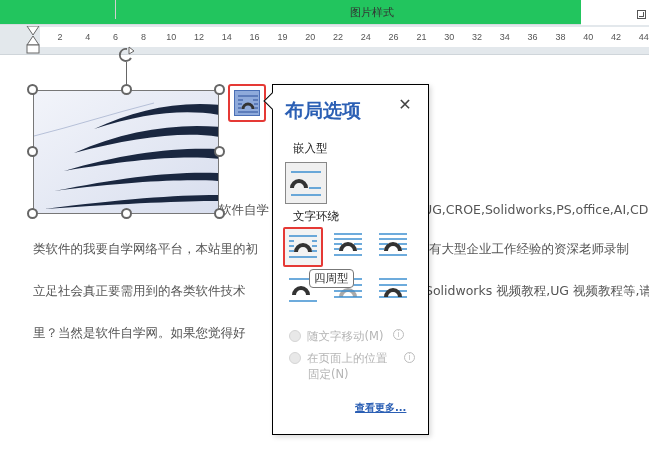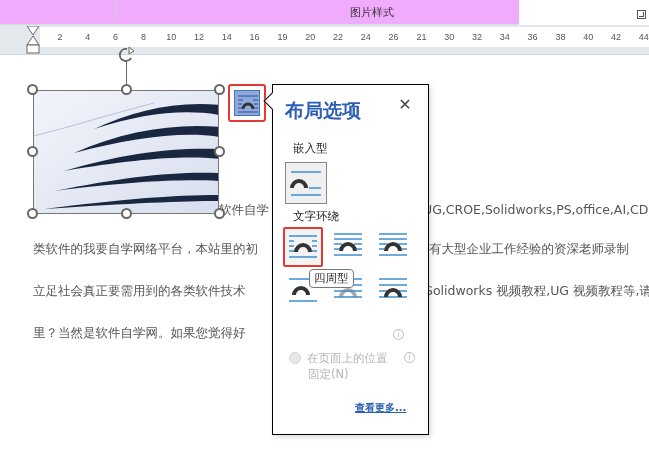--- a/index.html
+++ b/index.html
@@ -1,20 +1,20 @@
 <!DOCTYPE html>
 <html><head>
 <meta charset="utf-8">
 <style>
   * { box-sizing: border-box; margin: 0; padding: 0; }
   html, body { width: 649px; height: 471px; overflow: hidden; background: #ffffff; }
   body { position: relative; font-family: "DejaVu Sans", "Liberation Sans", sans-serif; color: #333; }
 
   
-  .ribbon { position: absolute; left: 0; top: 0; width: 519px; height: 25px; background: #f0abfc; border-bottom: 1px solid #d6dbe0; }
+  .ribbon { position: absolute; left: 0; top: 0; width: 581px; height: 25px; background: #22c55e; border-bottom: 1px solid #d6dbe0; }
   .ribbon .divider { position: absolute; left: 115px; top: 0; width: 1px; height: 19px; background: #d0d0d0; }
   .ribbon .group-label { position: absolute; left: 350px; top: 5px; font-size: 11px; color: #333; }
   .ribbon .launcher { position: absolute; left: 637px; top: 10px; width: 9px; height: 9px; border: 1px solid #555; }
   .ribbon .launcher::after { content: ""; position: absolute; right: 1px; bottom: 1px; width: 4px; height: 4px; border-right: 1px solid #555; border-bottom: 1px solid #555; }
 
   
   .ruler { position: absolute; left: 0; top: 25px; width: 649px; height: 30px; background: #e3e8ec; border-bottom: 1px solid #cfd5da; }
   .ruler .track { position: absolute; left: 40px; top: 2px; right: 0; height: 20px; background: #ffffff; }
   .ruler .tick { position: absolute; top: 7px; font-size: 9px; color: #555; width: 20px; text-align: center; font-family: "Liberation Sans", sans-serif; }
   .ruler .indent { position: absolute; left: 26px; top: 1px; width: 14px; height: 28px; }
@@ -229,20 +229,23 @@
       <line x1="4" y1="8" x2="32" y2="8" stroke="#3d8fd1" stroke-width="1.5"></line>
       <line x1="4" y1="14" x2="32" y2="14" stroke="#3d8fd1" stroke-width="1.5"></line>
       <line x1="4" y1="20" x2="32" y2="20" stroke="#3d8fd1" stroke-width="1.5"></line>
       <line x1="4" y1="26" x2="32" y2="26" stroke="#3d8fd1" stroke-width="1.5"></line>
       <path d="M11 26 A7 7 0 0 1 25 26" fill="none" stroke="#333" stroke-width="4"></path>
     </svg>
   </div>
 
   <div class="tooltip">四周型</div>
 
+  <div class="radio-row" style="top:244px;">
+    <span class="radio"></span><span>随文字移动(M)</span>
+  </div>
   <div class="info" style="left:120px; top:244px;">i</div>
 
   <div class="radio-row" style="top:266px;">
     <span class="radio"></span><span>在页面上的位置</span>
   </div>
   <div class="radio-row" style="top:282px; left:35px;">
     <span>固定(N)</span>
   </div>
   <div class="info" style="left:131px; top:267px;">i</div>
 

